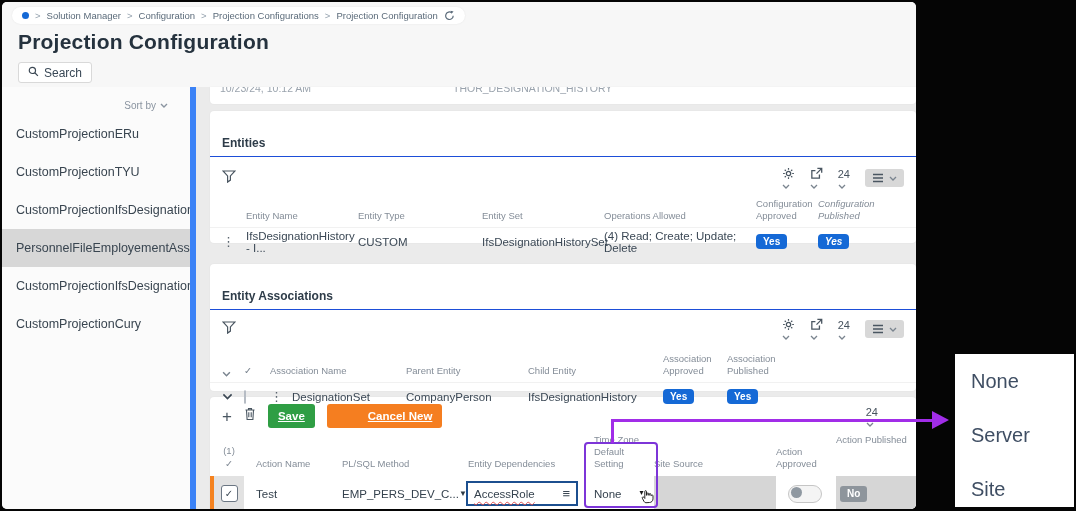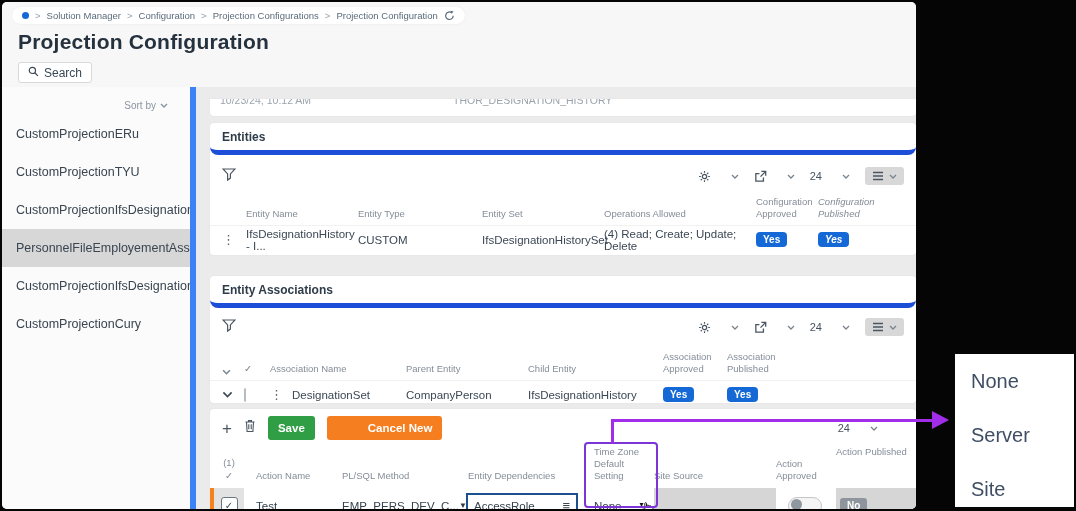--- a/index.html
+++ b/index.html
@@ -22,28 +22,28 @@
   .bodyrow{display:flex;height:422px;}
   .side{width:194px;background:#fbfbfb;border-right:6px solid #3b82f6;padding-top:8px;box-sizing:border-box;}
   .sortrow{height:20px;display:flex;justify-content:flex-end;align-items:center;padding-right:22px;
     font-size:10px;color:#8a94a0;gap:4px;}
   .sitem{height:38px;display:flex;align-items:center;padding-left:14px;font-size:12.5px;color:#394550;
     white-space:nowrap;overflow:hidden;}
   .sitem.sel{background:#d7d7d7;}
   .main{flex:1;padding-left:14px;box-sizing:border-box;}
   .card{width:706px;background:#fff;border-radius:4px;box-shadow:0 0 2px rgba(0,0,0,.06);}
   
-  .partial{height:17px;margin-top:12px;border-radius:0 0 4px 4px;overflow:hidden;position:relative;}
+  .partial{height:17px;margin-top:0;border-radius:0 0 4px 4px;overflow:hidden;position:relative;}
   .partial span{position:absolute;top:-5px;font-size:10.5px;color:#9aa3ad;white-space:nowrap;}
   .partial .ts{left:10px;} .partial .mth{left:243px;}
   
-  .ctitle{padding:7px 12px 6px;font-size:12px;font-weight:700;color:#2e3c49;border-bottom:5px solid #1d4ed8;border-radius:8px;}
+  .ctitle{padding:25px 12px 6px;font-size:12px;font-weight:700;color:#2e3c49;border-bottom:1px solid #1d4ed8;}
   .tbar{display:flex;justify-content:space-between;align-items:center;padding:8px 12px;}
   .tright{display:flex;align-items:center;gap:15px;}
-  .tico{display:flex;align-items:center;gap:20px;color:#4a5661;cursor:pointer;}
+  .tico{display:flex;align-items:flex-start;gap:4px;color:#4a5661;cursor:pointer;flex-direction:column;}
   .pgsz{font-size:11px;color:#46525e;}
   .graybtn{display:flex;align-items:center;gap:5px;background:#d8d8d8;border-radius:3px;padding:4px 7px;cursor:pointer;}
   .chev{display:block;}
   .thead{display:flex;align-items:flex-end;padding:0 12px 5px;font-size:9.5px;color:#848d98;line-height:1.25;}
   .trow{display:flex;align-items:center;padding:0 12px;font-size:11.5px;color:#3b4855;border-top:1px solid #f1f1f1;}
   .badge{display:inline-block;background:var(--badge-blue);color:#fff;font-size:10px;font-weight:700;
     padding:2px 7px;border-radius:4px;}
   .kebab{color:#5a646e;font-size:13px;letter-spacing:0;}
   .cb{width:13px;height:13px;border:1px solid #b6bcc4;border-radius:3px;background:#fff;}
   
@@ -52,21 +52,21 @@
   #entities .trow{height:27px;}
   
   .a-chev{width:22px;}.a-check{width:26px;}.a-kebab{width:22px;}
   .a-nameH{width:136px;}.a-name{width:114px;}.a-parent{width:122px;}.a-child{width:135px;}
   .a-appr{width:64px;}.a-pub{width:70px;}
   #assoc .trow{height:27px;}
   
   .ca-tbar{padding:7px 12px 6px;}
   .ca-left{display:flex;align-items:center;gap:12px;}
   .btn{border:none;border-radius:3px;color:#fff;font-size:11.5px;font-weight:700;height:24px;
-    padding:0 10px;cursor:pointer;font-family:inherit;}
+    padding:0 10px;cursor:pointer;font-family:inherit;text-decoration:underline;}
   .btn.save{background:var(--save-green);}
   .btn.cancel{background:var(--cancel-orange);padding-left:41px;}
   .plus{font-size:17px;color:#4a5661;line-height:1;cursor:pointer;}
   .ca-head{display:flex;align-items:flex-end;padding:0 0 6px;font-size:9.5px;color:#848d98;line-height:1.25;}
   .ca-row{display:flex;align-items:center;height:36px;font-size:11.5px;color:#35424e;}
   .c-sel{width:30px;border-left:4px solid var(--strip-orange);align-self:stretch;display:flex;
     align-items:center;justify-content:center;}
   .c-selH{width:34px;display:flex;flex-direction:column;align-items:center;gap:1px;border-left:4px solid transparent;box-sizing:border-box;}
   .c-name{width:98px;padding-left:12px;box-sizing:border-box;}
   .c-plsql{width:114px;display:flex;align-items:center;justify-content:space-between;padding-right:14px;box-sizing:border-box;}

